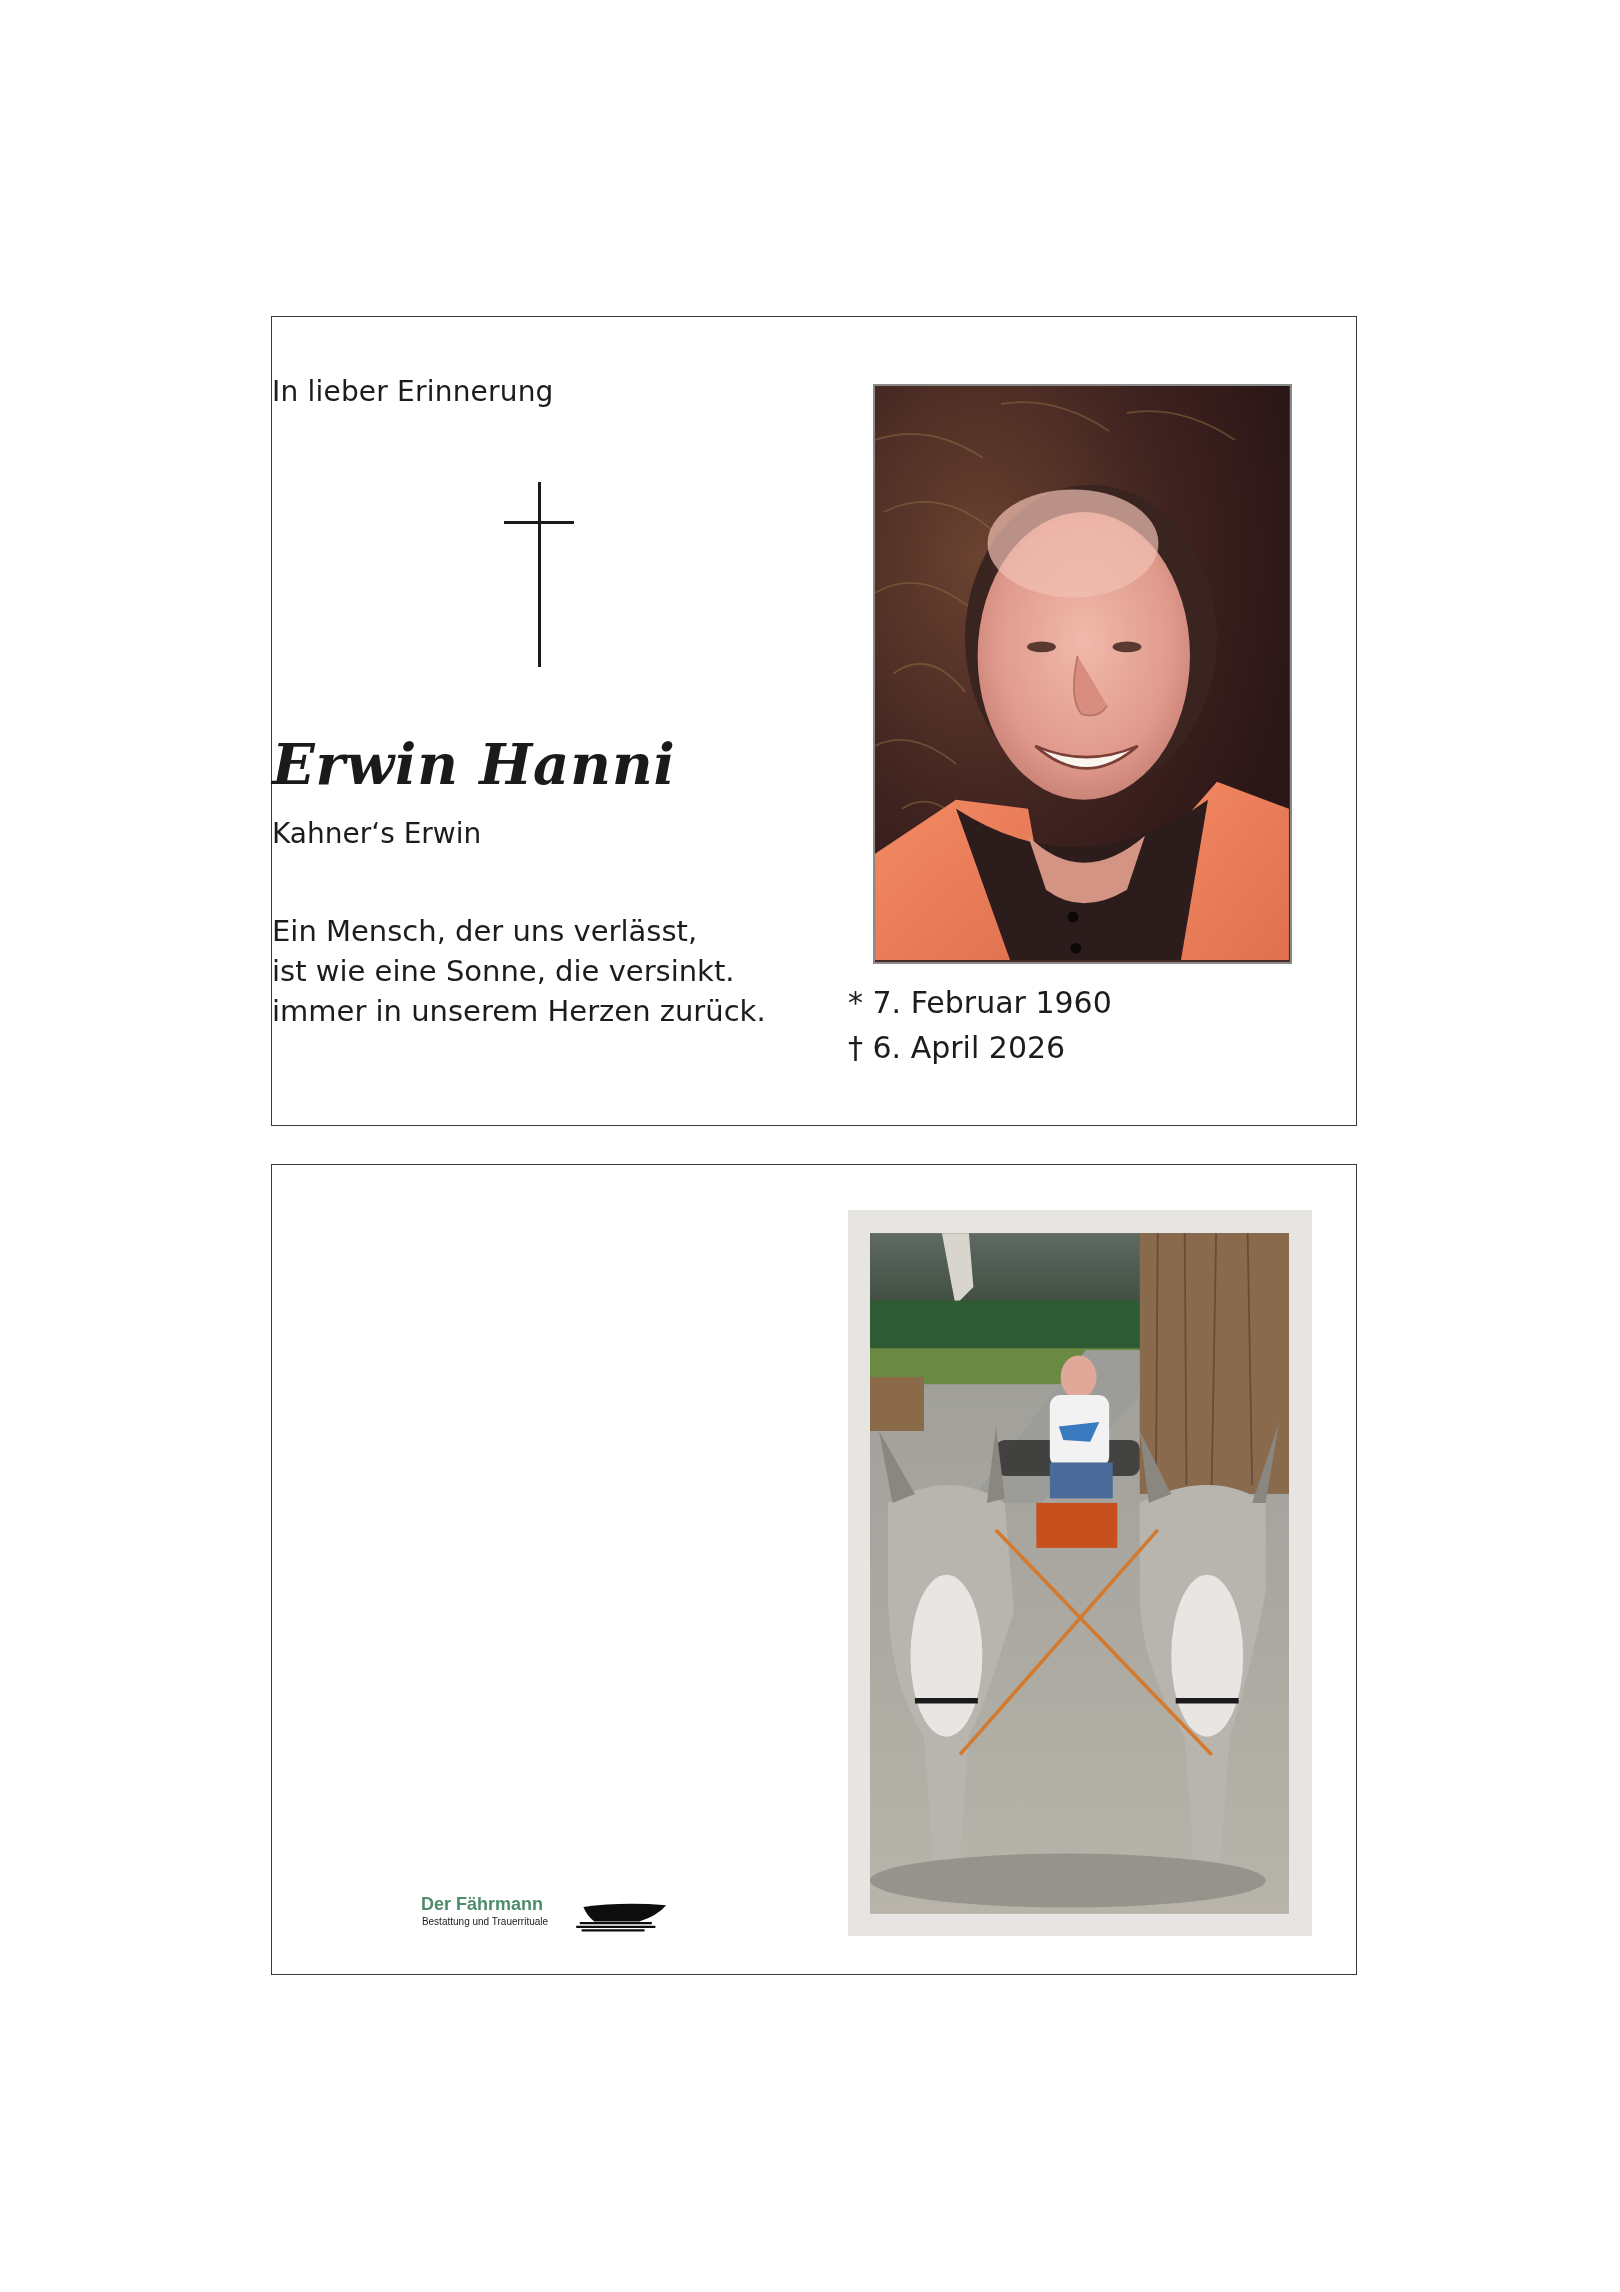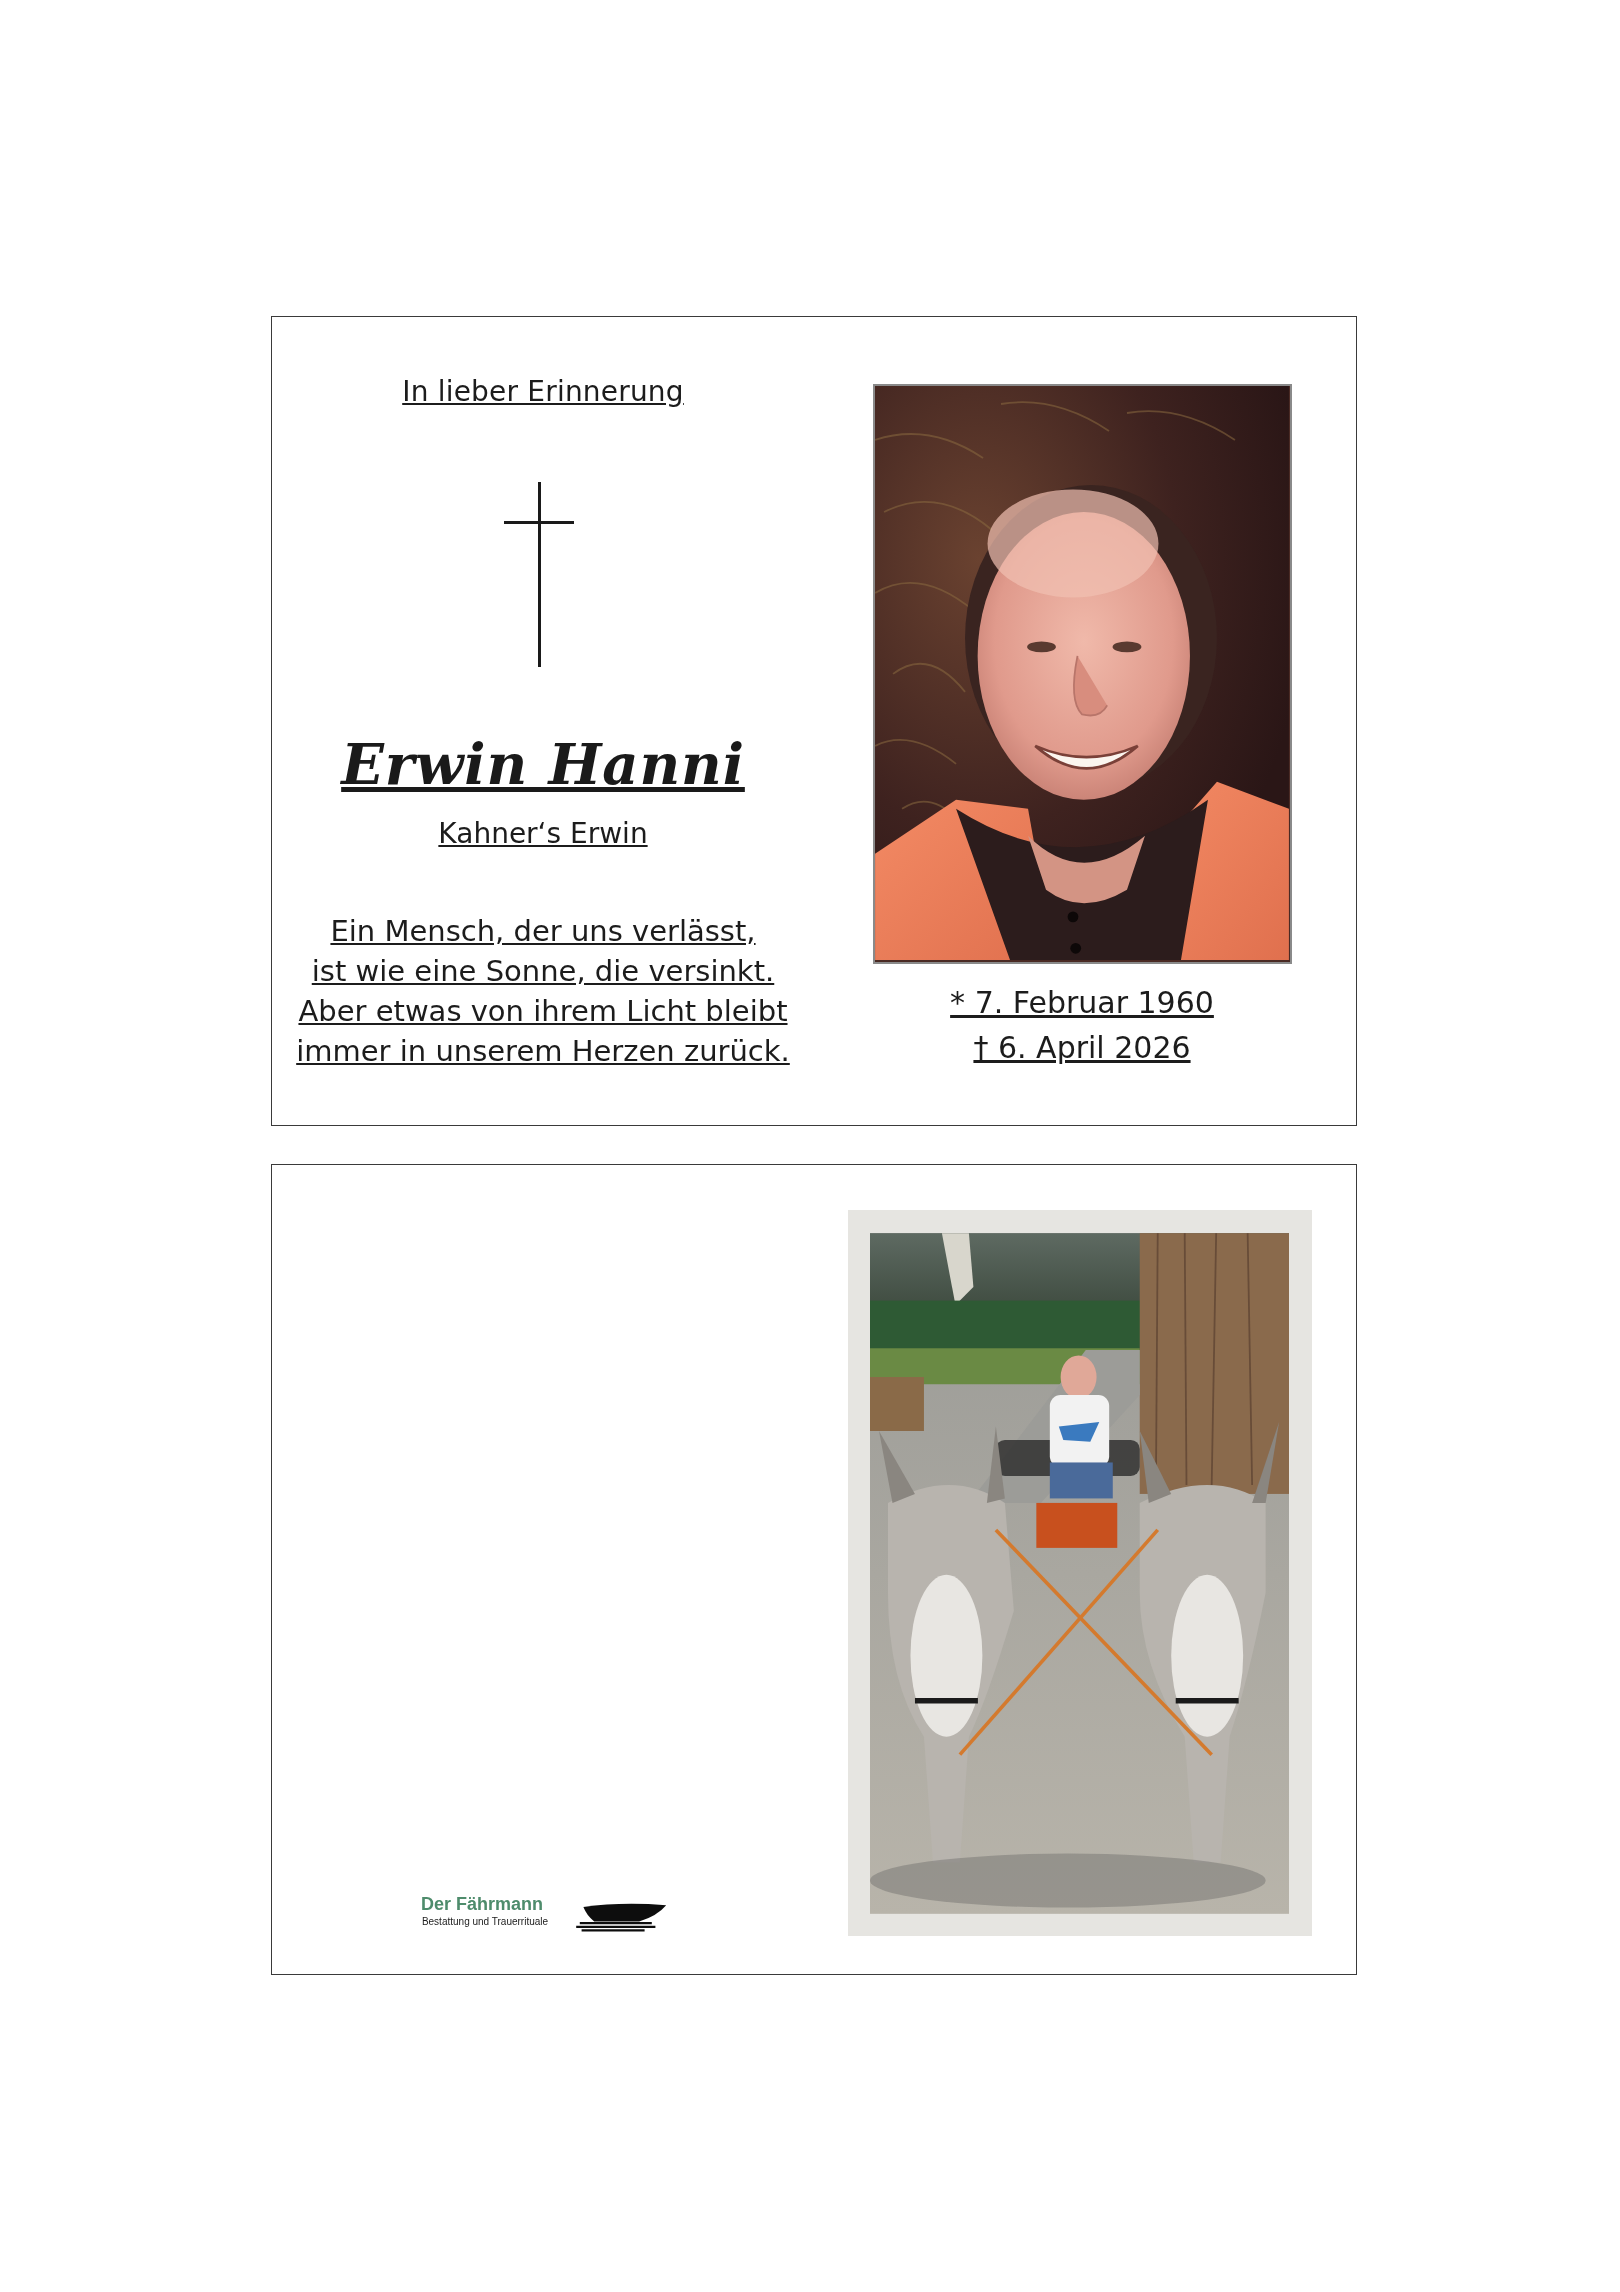--- a/index.html
+++ b/index.html
@@ -3,21 +3,21 @@
 <meta charset="utf-8">
 <style>
   html, body { margin: 0; padding: 0; background: #ffffff; }
   body { width: 1620px; height: 2293px; position: relative; overflow: hidden;
          font-family: "DejaVu Sans", "Liberation Sans", sans-serif; color: #1c1c1c; }
   .card { position: absolute; left: 271px; width: 1086px; border: 1.8px solid #3a3a3a;
           background: #ffffff; box-sizing: border-box; }
   .card-top { top: 316px; height: 810px; }
   .card-bottom { top: 1164px; height: 811px; }
 
-  .centered-col { position: absolute; text-align: center; text-decoration: underline; }
+  .centered-col { position: absolute; text-align: left; }
   .greeting { left: 0; width: 542px; top: 58px; font-size: 28px; letter-spacing: 0.2px; }
 
   .cross { position: absolute; left: 232px; top: 165px; width: 72px; height: 187px; }
   .cross .v { position: absolute; left: 34px; top: 0; width: 2.7px; height: 185px; background: #1a1a1a; }
   .cross .h { position: absolute; left: 0; top: 39px; width: 70px; height: 2.7px; background: #1a1a1a; }
 
   .name { left: 0; width: 542px; top: 414px; font-family: "DejaVu Serif", "Liberation Serif", serif;
           font-style: italic; font-weight: bold; font-size: 56px; letter-spacing: 0.9px; color: #1a1a1a; }
   .nickname { left: 0; width: 542px; top: 500px; font-size: 28px; }
   .verse { left: 0; width: 542px; top: 594px; font-size: 29px; line-height: 40px; }
@@ -51,21 +51,20 @@
     <div class="v"></div>
     <div class="h"></div>
   </div>
 
   <div class="centered-col name">Erwin Hanni</div>
   <div class="centered-col nickname">Kahner‘s Erwin</div>
 
   <div class="centered-col verse">
     <div>Ein Mensch, der uns verlässt,</div>
     <div>ist wie eine Sonne, die versinkt.</div>
-    <div>Aber etwas von ihrem Licht bleibt</div>
     <div>immer in unserem Herzen zurück.</div>
   </div>
 
   <div class="portrait">
     <svg width="414" height="574" viewBox="0 0 460 638" xmlns="http://www.w3.org/2000/svg">
       <defs>
         <radialGradient id="bgGlow" cx="0.25" cy="0.3" r="0.8">
           <stop offset="0" stop-color="#6a4230"></stop>
           <stop offset="0.6" stop-color="#3e221f"></stop>
           <stop offset="1" stop-color="#2a1616"></stop>

